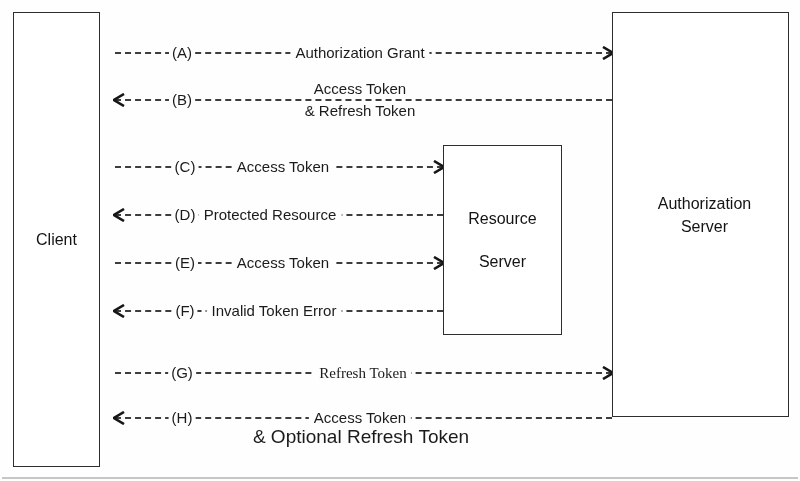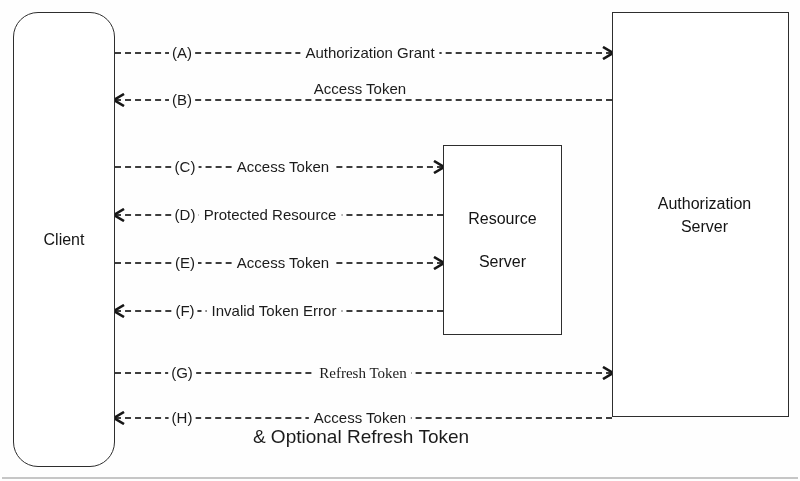--- a/index.html
+++ b/index.html
@@ -22,21 +22,21 @@
     display: flex;
     flex-direction: column;
     align-items: center;
     justify-content: center;
     font-size: 16px;
     line-height: 23px;
     color: #141414;
     text-align: center;
     z-index: 2;
   }
-  #box-client   { left: 13px;  top: 12px;  width: 102px; height: 455px; border-radius: 25px; }
+  #box-client   { left: 13px;  top: 12px;  width: 87px; height: 455px; }
   #box-resource { left: 443px; top: 145px; width: 119px; height: 190px; gap: 20px; }
   #box-auth     { left: 612px; top: 12px;  width: 177px; height: 405px; padding-left: 8px; }
 
   
   .row { position: absolute; height: 0; z-index: 1; }
   #row-a { top: 53px;  left: 115px; width: 497px; }
   #row-b { top: 100px; left: 115px; width: 497px; }
   #row-c { top: 167px; left: 115px; width: 328px; }
   #row-d { top: 215px; left: 115px; width: 328px; }
   #row-e { top: 263px; left: 115px; width: 328px; }
@@ -56,21 +56,21 @@
     top: -10px;
     line-height: 20px;
     background: #fefefe;
     font-size: 15px;
     color: #1b1b1b;
     padding: 0 5px;
     white-space: nowrap;
   }
   .tag { padding: 0 3px; }
 
-  #row-a .tag { left: 67px; }  #row-a .lbl { left: 255px; }
+  #row-a .tag { left: 67px; }  #row-a .lbl { left: 245px; }
   #row-b .tag { left: 67px; }
   #row-c .tag { left: 70px; }  #row-c .lbl { left: 168px; }
   #row-d .tag { left: 70px; }  #row-d .lbl { left: 155px; }
   #row-e .tag { left: 70px; }  #row-e .lbl { left: 168px; }
   #row-f .tag { left: 70px; }  #row-f .lbl { left: 159px; }
   #row-g .tag { left: 67px; }  #row-g .lbl { left: 248px; font-family: Liberation Serif, serif; }
   #row-h .tag { left: 67px; }  #row-h .lbl { left: 245px; }
 
   
   .stack {
@@ -138,20 +138,21 @@
   </div>
 
   <div class="row" id="row-b">
     <div class="dash"></div>
     <svg class="head head-l" width="12" height="14" viewBox="0 0 12 14">
         <path d="M11 1 L1 7 L11 13"></path>
       </svg>
     <span class="tag">(B)</span>
     <div class="stack">
       <div>Access Token</div>
+      <div>&amp; Refresh Token</div>
     </div>
   </div>
 
   <div class="row" id="row-c">
     <div class="dash"></div>
     <svg class="head head-r" width="12" height="14" viewBox="0 0 12 14">
         <path d="M1 1 L11 7 L1 13"></path>
       </svg>
     <span class="tag">(C)</span>
     <span class="lbl">Access Token</span>

